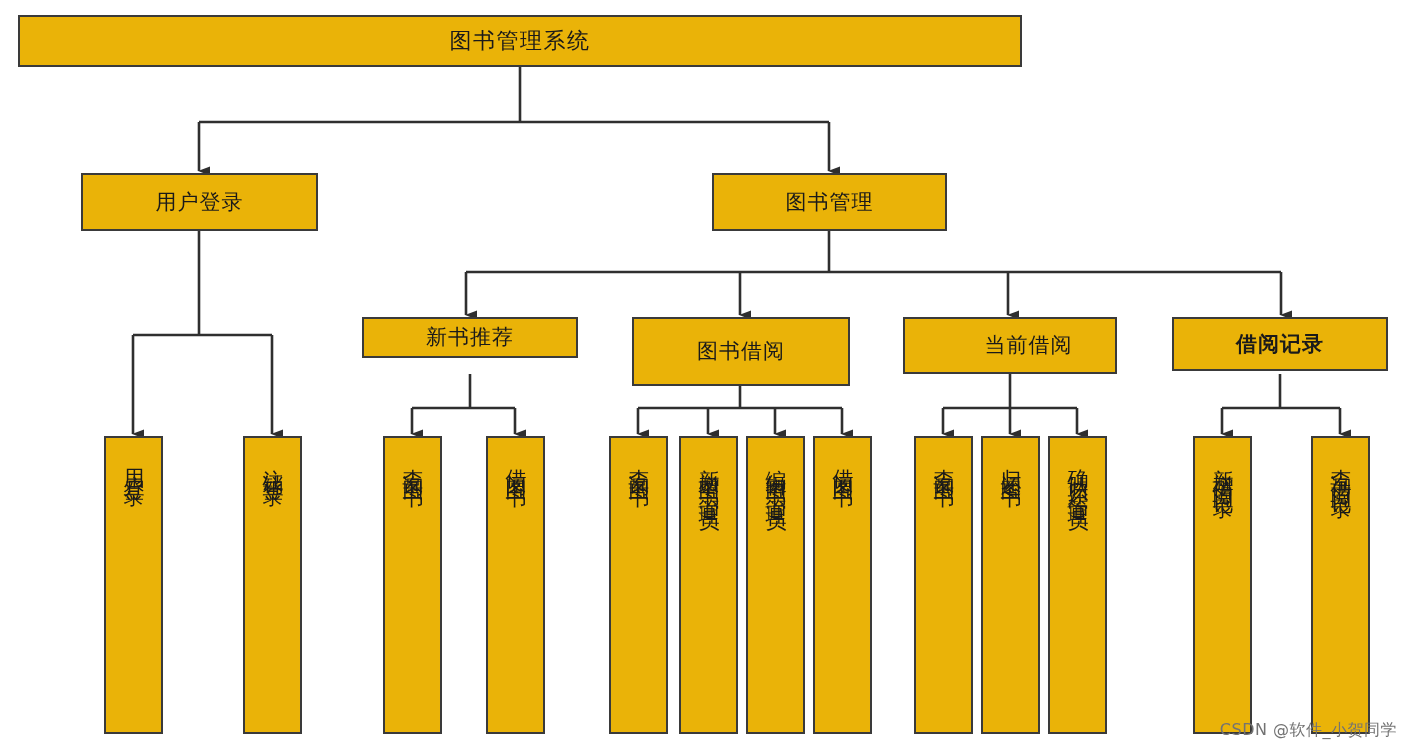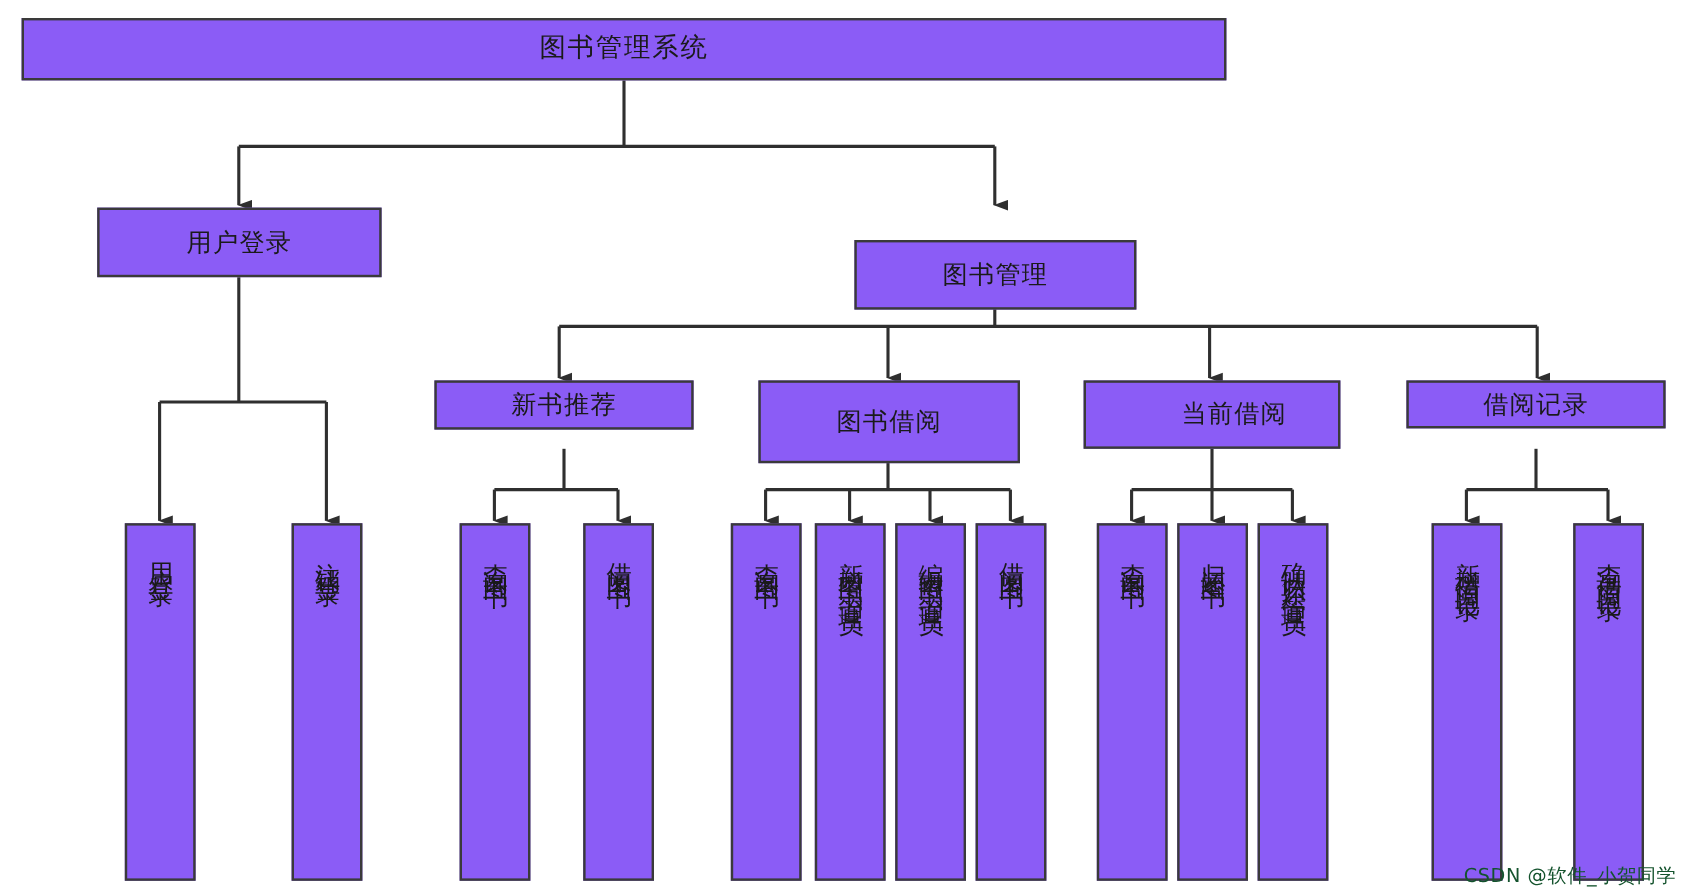--- a/index.html
+++ b/index.html
@@ -20,21 +20,21 @@
     left: 0;
     top: 0;
     width: 1405px;
     height: 747px;
     pointer-events: none;
   }
   .node {
     position: absolute;
     box-sizing: border-box;
     border: 2px solid #3a3a3a;
-    background: #8b5cf6;
+    background: #eab308;
     display: flex;
     align-items: center;
     justify-content: center;
     color: #1a1a1a;
   }
   .node .label {
     display: block;
     text-align: center;
     line-height: 1.18;
     white-space: nowrap;
@@ -60,21 +60,21 @@
     font-size: 21px;
     letter-spacing: 6px;
     line-height: 1;
     white-space: nowrap;
   }
   .watermark {
     position: absolute;
     right: 8px;
     bottom: 6px;
     font-size: 16px;
-    color: #14532d;
+    color: #737373;
     letter-spacing: 0.5px;
     white-space: nowrap;
   }
 </style>
 </head>
 <body>
 
 <div id="canvas">
 
   <svg class="wires" viewBox="0 0 1405 747" xmlns="http://www.w3.org/2000/svg">
@@ -130,34 +130,34 @@
     </g>
   </svg>
 
   <div class="node horiz root" style="left:18px; top:15px; width:1004px; height:52px;">
     <span class="label">图书管理系统</span>
   </div>
 
   <div class="node horiz" style="left:81px; top:173px; width:237px; height:58px;">
     <span class="label">用户登录</span>
   </div>
-  <div class="node horiz" style="left:712px; top:173px; width:235px; height:58px;margin-top:27px;">
+  <div class="node horiz" style="left:712px; top:173px; width:235px; height:58px;">
     <span class="label">图书管理</span>
   </div>
 
   <div class="node horiz" style="left:362px; top:317px; width:216px; height:41px;">
     <span class="label">新书推荐</span>
   </div>
   <div class="node horiz" style="left:632px; top:317px; width:218px; height:69px;">
     <span class="label">图书借阅</span>
   </div>
   <div class="node horiz" style="left:903px; top:317px; width:214px; height:57px;padding-left:37px;">
     <span class="label">当前借阅</span>
   </div>
-  <div class="node horiz" style="left:1172px; top:317px; width:216px; height:40px;">
+  <div class="node horiz" style="left:1172px; top:317px; width:216px; height:54px;font-weight:bold;">
     <span class="label">借阅记录</span>
   </div>
 
   <div class="node vert" style="left:104px; top:436px; width:59px; height:298px;">
     <span class="label">用户登录</span>
   </div>
   <div class="node vert" style="left:243px; top:436px; width:59px; height:298px;">
     <span class="label">注销登录</span>
   </div>
 

